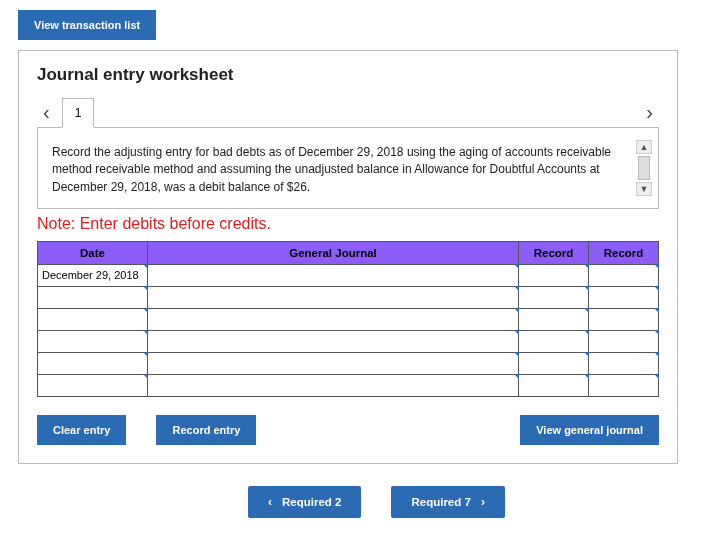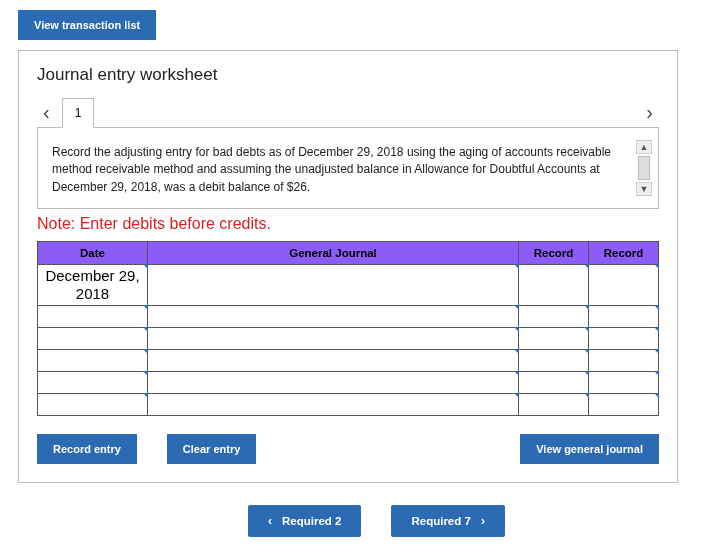--- a/index.html
+++ b/index.html
@@ -23,21 +23,21 @@
   .main-panel {
     margin-top: 10px;
     border: 1px solid #bcbcbc;
     width: 660px;
     padding: 14px 18px 18px 18px;
     background: #fff;
   }
   .panel-title {
     font-family: Verdana, Arial, sans-serif;
     font-size: 17px;
-    font-weight: normal;
+    font-weight: bold;
     color: #222;
     margin-bottom: 12px;
   }
   .tabs-row {
     display: flex;
     align-items: center;
     margin-bottom: 0;
     position: relative;
   }
   .chev {
@@ -112,23 +112,23 @@
     border: 1px solid #555;
     font-size: 11.5px;
     font-weight: bold;
     padding: 5px 4px;
     text-align: center;
     color: #000;
   }
   table.journal td {
     border: 1px solid #555;
     height: 22px;
-    font-size: 15px;
+    font-size: 11px;
     padding: 2px 4px;
-    text-align: center;
+    text-align: left;
     position: relative;
   }
   table.journal td::after {
     content: "";
     position: absolute;
     right: -1px;
     top: -1px;
     width: 0; height: 0;
     border-left: 5px solid transparent;
     border-top: 5px solid #2a6bb4;
@@ -237,22 +237,22 @@
       <tr>
         <td></td>
         <td></td>
         <td></td>
         <td></td>
       </tr>
     </tbody>
   </table>
 
   <div class="btn-row">
+    <button class="btn-blue">Clear entry</button>
     <button class="btn-blue">Record entry</button>
-    <button class="btn-blue">Clear entry</button>
     <div class="spacer"></div>
     <button class="btn-blue">View general journal</button>
   </div>
 </div>
 
 <div class="nav-row">
   <button class="nav-btn">
     <span class="nav-arrow">‹</span>
     <span>Required 2</span>
   </button>

